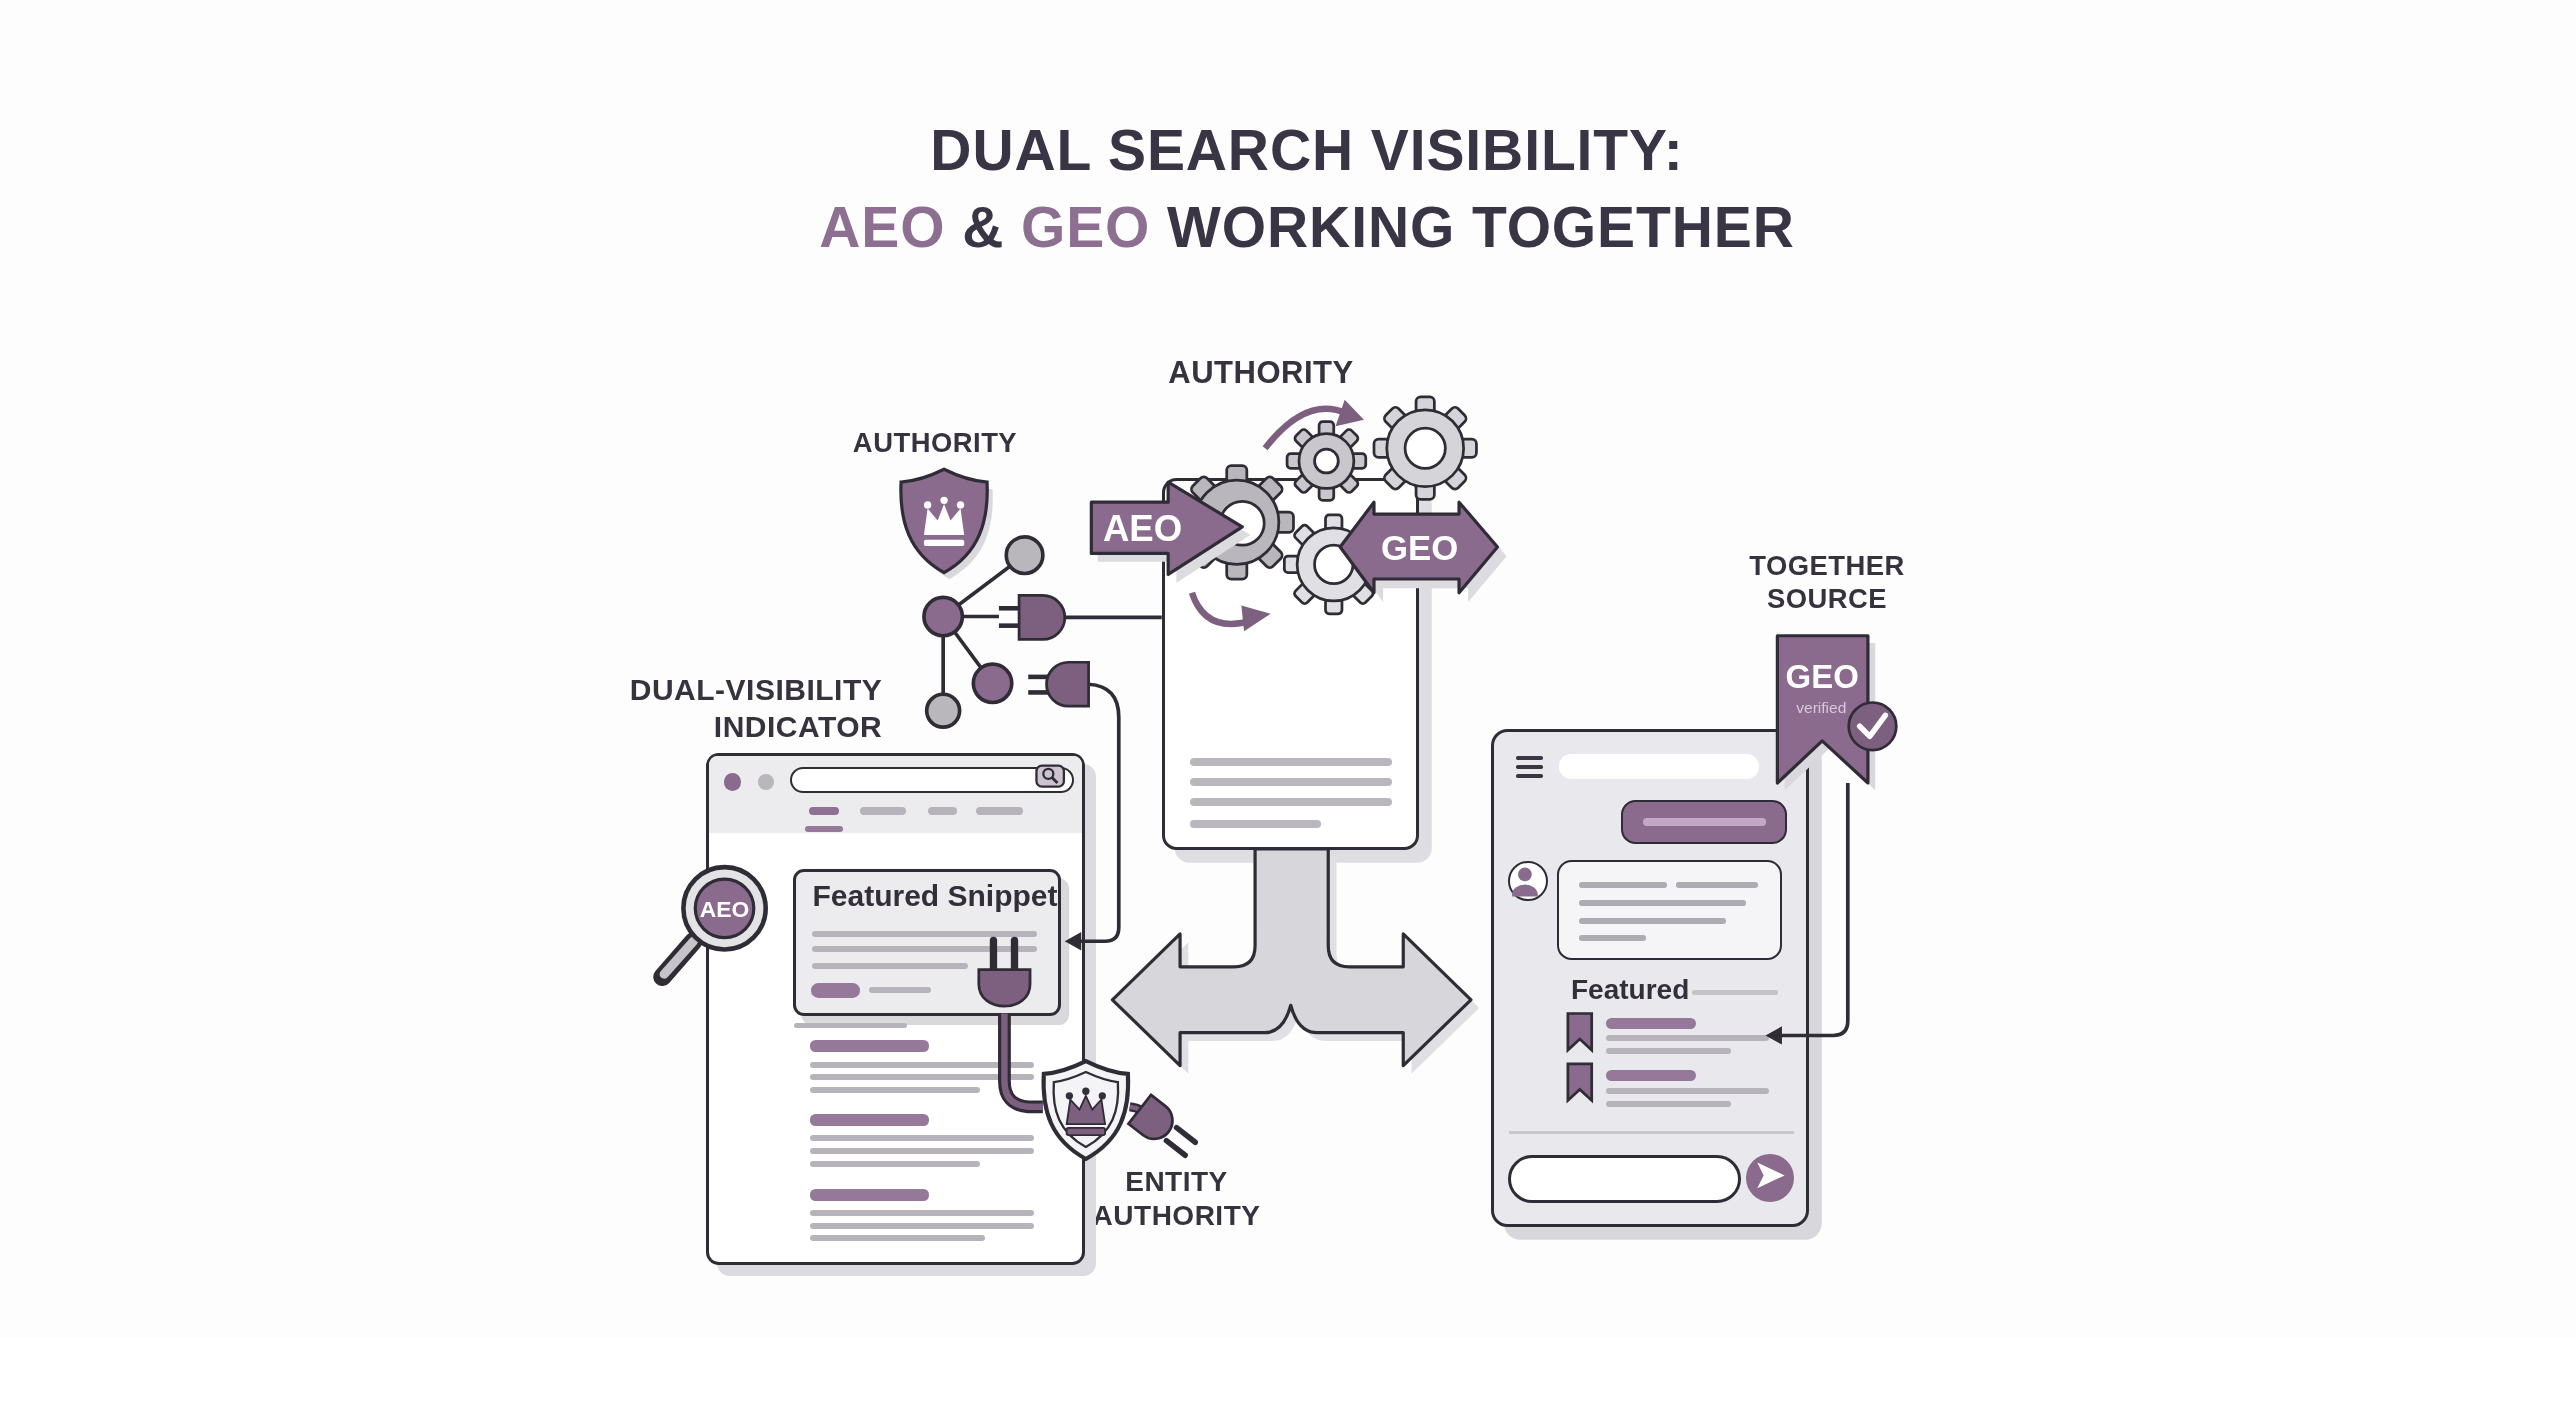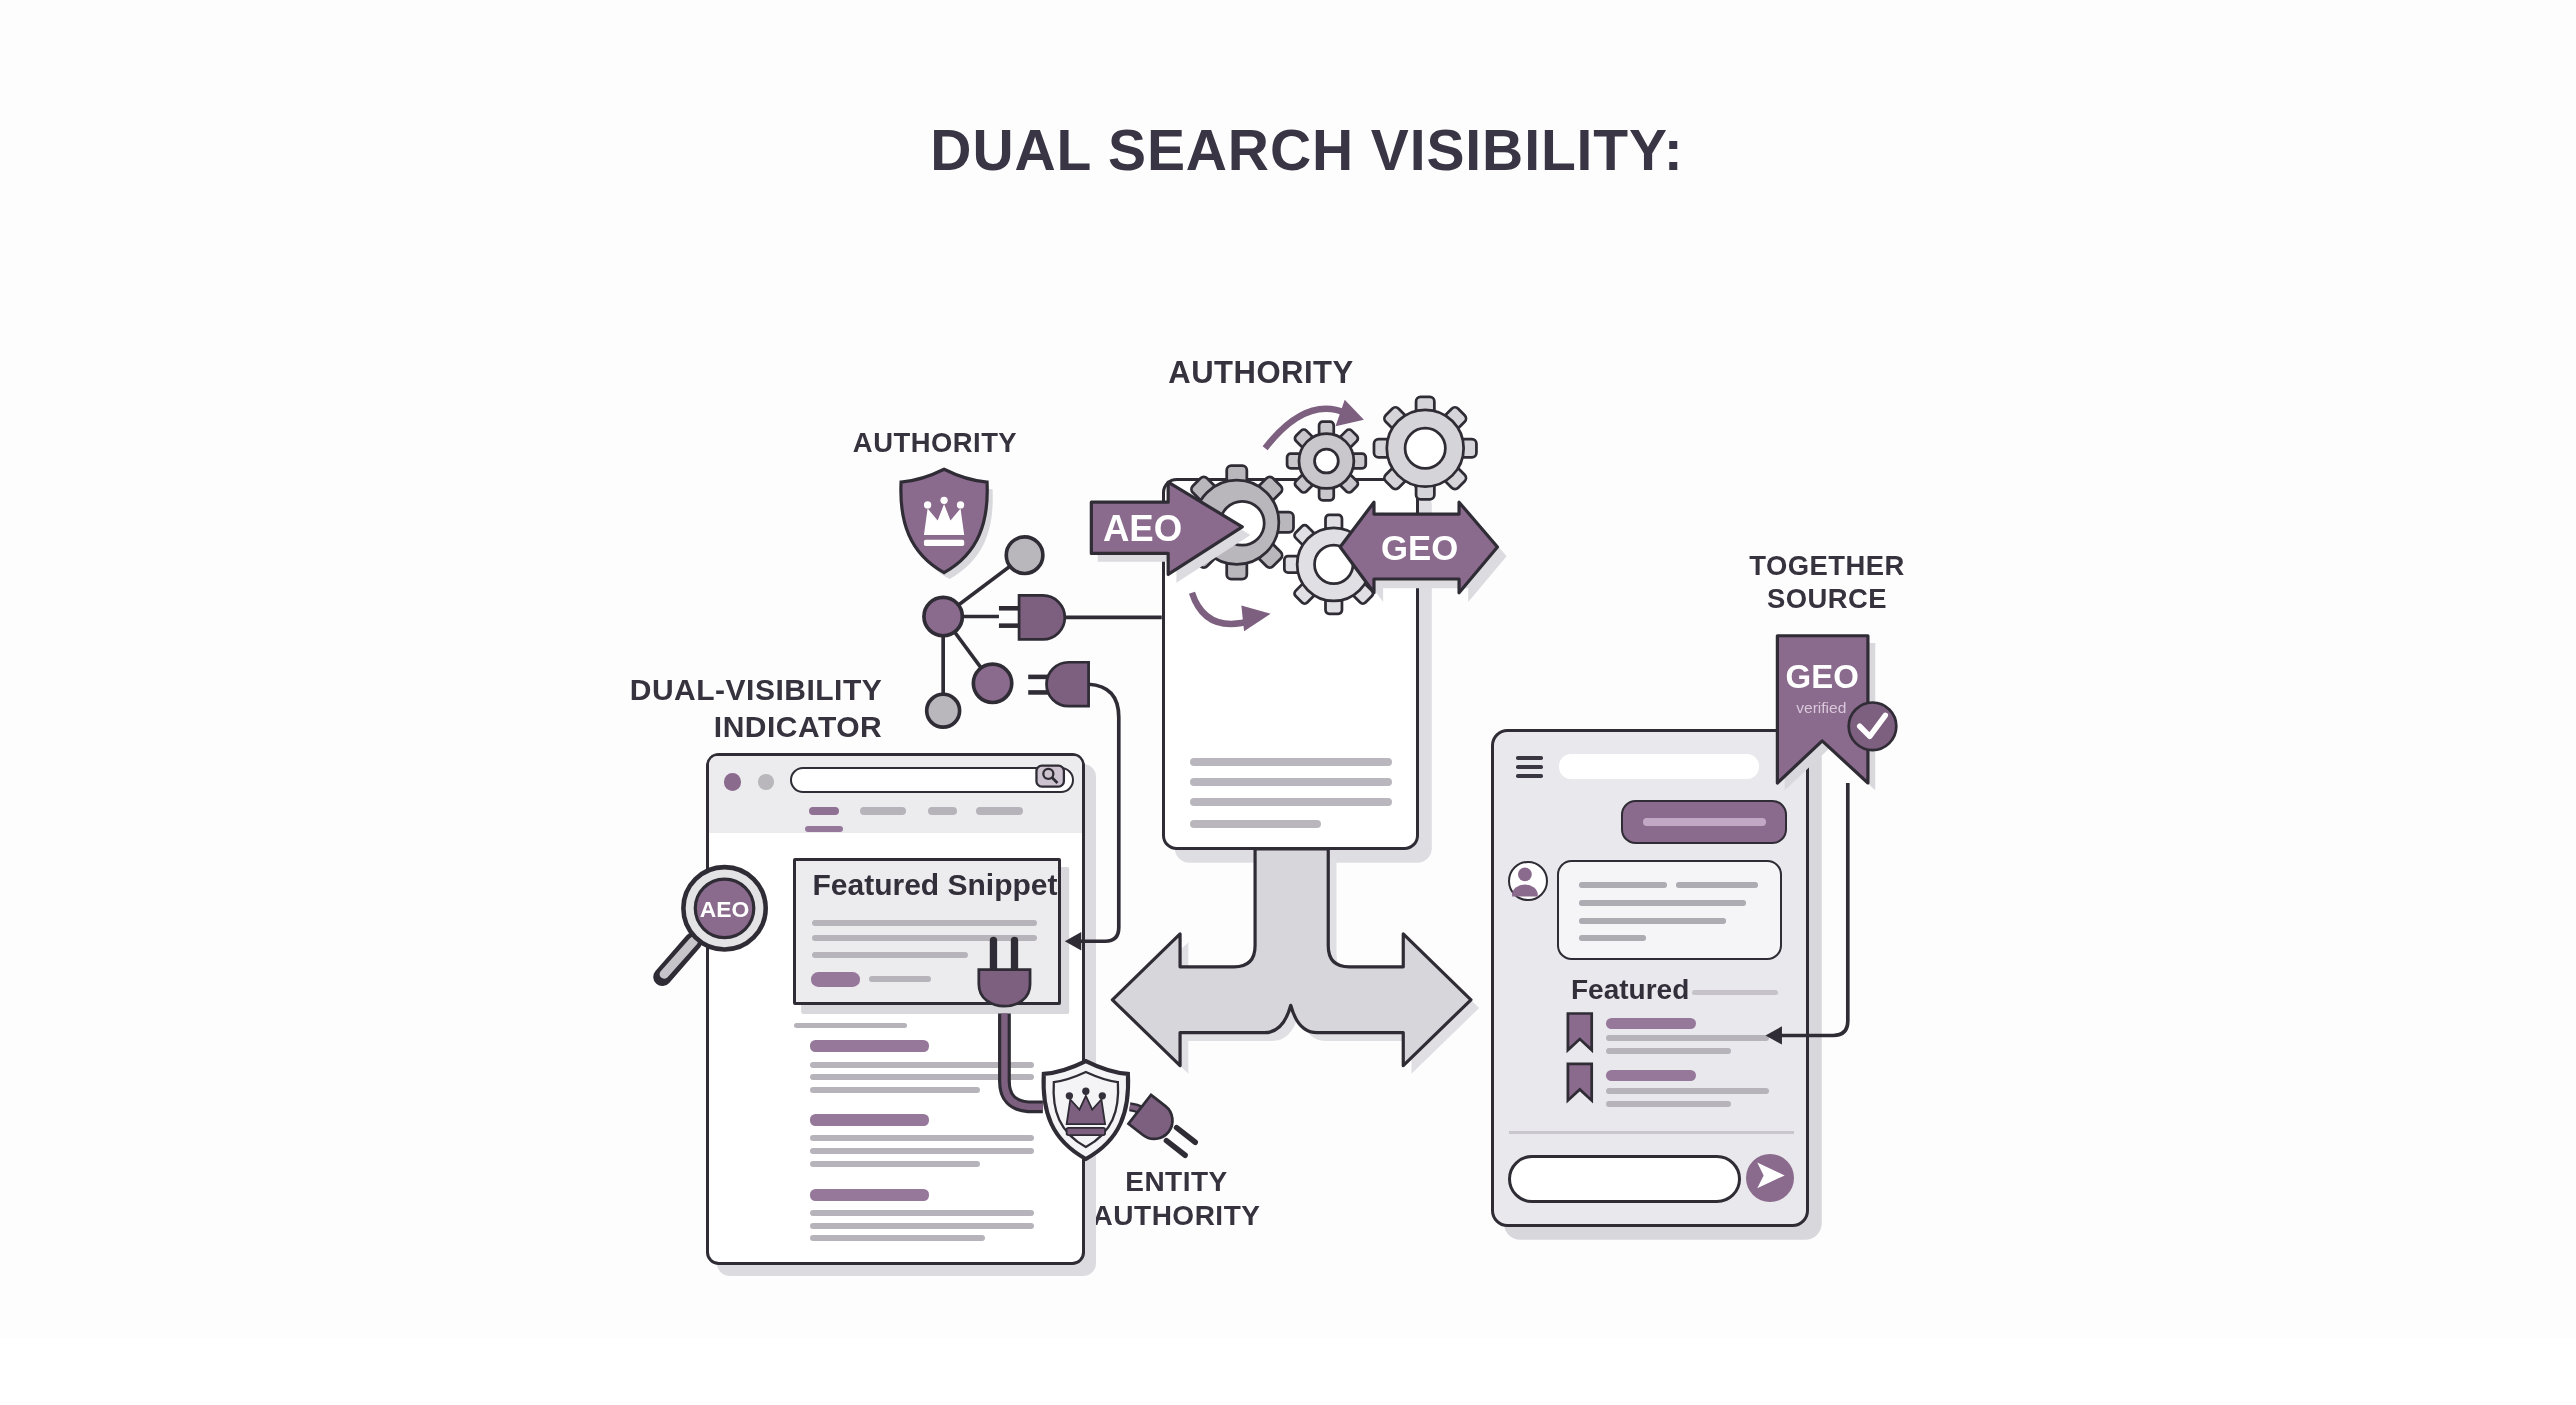--- a/index.html
+++ b/index.html
@@ -21,22 +21,22 @@
        border:3.7px solid #34303b;display:flex;align-items:center;justify-content:center;
        font-size:37px;font-weight:bold;letter-spacing:1.8px;color:#36323e;}
   
   .browser{position:absolute;left:706px;top:753px;width:379px;height:512px;background:#ffffff;
        border:3.7px solid #2f2c35;border-radius:12.8px;box-shadow:11px 11px 0 #dcdbe0;z-index:1;}
   .b-header{position:absolute;left:0;top:0;width:100%;height:77px;background:#ececef;
        border-radius:8.2px 8.2px 0 0;}
   .dot{position:absolute;border-radius:50%;}
   .searchbar{position:absolute;left:81px;top:11px;width:284px;height:25.6px;background:#fff;
        border:2.7px solid #2f2c35;border-radius:13.7px;}
-  .snippet{position:absolute;left:84px;top:102px;width:268px;height:147px;background:#ececee;
-       border:3.7px solid #2f2c35;border-radius:2px;box-shadow:8.2px 9.1px 0 #d9d8dd;}
+  .snippet{position:absolute;left:84px;top:113px;width:268px;height:147px;background:#ececee;
+       border:3.7px solid #2f2c35;border-radius:11px;box-shadow:8.2px 9.1px 0 #d9d8dd;}
   .snippet-title{position:absolute;left:16.5px;top:7.3px;font-size:30px;font-weight:bold;color:#332f3a;}
   
   .chat{position:absolute;left:1491px;top:729px;width:318px;height:498px;background:#e9e8ec;
        border:3.7px solid #2f2c35;border-radius:16.5px;box-shadow:12.8px 12.8px 0 #d8d7dc;z-index:1;}
   .h-line{position:absolute;height:4.1px;width:26.5px;background:#3a3642;border-radius:1.8px;}
   .chat-titlebar{position:absolute;left:65px;top:22px;width:200px;height:25px;background:#fff;border-radius:12px;}
   .bubble-user{position:absolute;left:127px;top:68px;width:166px;height:44px;background:#8a6a8d;
        border:2.7px solid #2f2c35;border-radius:14.6px;}
   .bubble-user-line{position:absolute;left:20px;top:15.6px;width:123px;height:8.2px;background:#c3a8c5;border-radius:3.7px;}
   .avatar{position:absolute;left:13.7px;top:129px;width:40px;height:40px;background:#fff;
@@ -50,20 +50,21 @@
        border:3.7px solid #2f2c35;border-radius:24px;}
   .send-btn{position:absolute;left:252px;top:422px;width:48px;height:48px;background:#8a6a8d;border-radius:50%;}
   .overlay{position:absolute;left:0;top:0;z-index:5;pointer-events:none;}
 </style>
 </head>
 <body>
 
 <div class="canvas">
 
   <div class="title-line" style="left:1307px;top:117px;">DUAL SEARCH VISIBILITY:</div>
+  <div class="title-line" style="left:1307px;top:194px;"><span class="accent">AEO</span><span> &amp; </span><span class="accent">GEO</span><span> WORKING TOGETHER</span></div>
 
   <div class="lbl" style="left:1261px;top:354px;font-size:31px;">AUTHORITY</div>
   <div class="lbl" style="left:935px;top:426px;font-size:27.4px;">AUTHORITY</div>
   <div class="lbl" style="left:756px;top:672px;font-size:30px;text-align:right;">DUAL-VISIBILITY
 INDICATOR</div>
   <div class="lbl" style="left:1827px;top:549px;font-size:27.4px;">TOGETHER
 SOURCE</div>
   <div class="lbl" style="left:1169px;top:1165px;font-size:28px;padding-left:15px;">ENTITY
 AUTHORITY</div>
 

